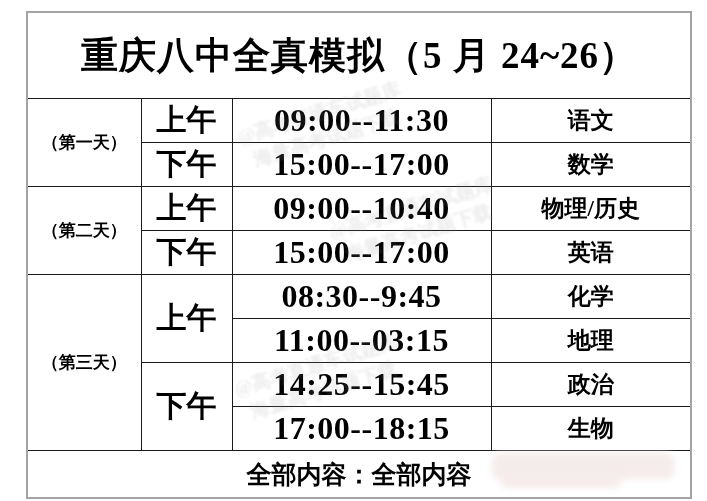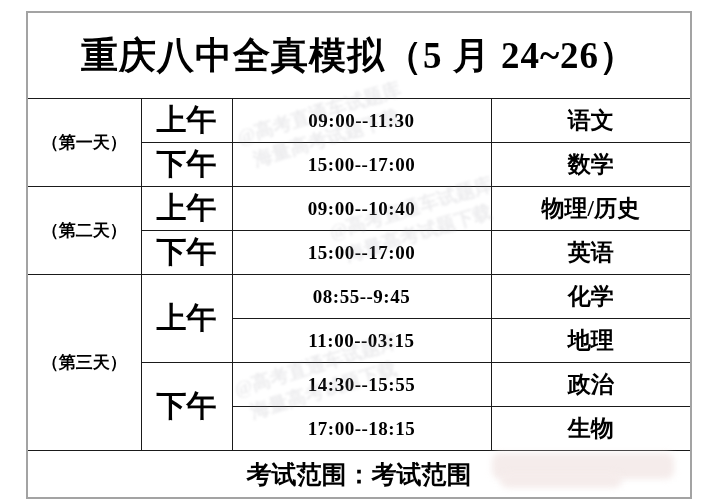--- a/index.html
+++ b/index.html
@@ -21,21 +21,21 @@
     white-space:nowrap;overflow:hidden;
   }
   table.schedule{border:2px solid #a3a3a3;}
   tr.title-row td{
     height:85px;font-size:37px;letter-spacing:1px;
   }
   tr.data-row td{height:43px;}
   tr.footer-row td{height:46px;font-size:25px;}
   td.day-cell{font-size:17px;}
   td.period-cell{font-size:30px;}
-  td.time-cell{font-size:19px;letter-spacing:.5px;margin-top:22px;}
+  td.time-cell{font-size:32px;letter-spacing:.5px;margin-top:22px;}
   td.subject-cell{font-size:23px;}
   col.c1{width:114px;} col.c2{width:91px;} col.c3{width:259px;} col.c4{width:200px;}
 
   
   .wm{
     position:absolute;z-index:5;pointer-events:none;
     transform:rotate(-17deg);transform-origin:center;
     text-align:center;line-height:1.35;
     font-size:19px;font-weight:bold;
     opacity:.18;filter:blur(1px);
@@ -92,39 +92,39 @@
     </tr>
     <tr class="data-row">
       <td class="period-cell">下午</td>
       <td class="time-cell">15:00--17:00</td>
       <td class="subject-cell">英语</td>
     </tr>
 
     <tr class="data-row">
       <td class="day-cell" rowspan="4">（第三天）</td>
       <td class="period-cell" rowspan="2">上午</td>
-      <td class="time-cell">08:55--9:45</td>
+      <td class="time-cell">08:30--9:45</td>
       <td class="subject-cell">化学</td>
     </tr>
     <tr class="data-row">
       <td class="time-cell">11:00--03:15</td>
       <td class="subject-cell">地理</td>
     </tr>
     <tr class="data-row">
       <td class="period-cell" rowspan="2">下午</td>
-      <td class="time-cell">14:30--15:55</td>
+      <td class="time-cell">14:25--15:45</td>
       <td class="subject-cell">政治</td>
     </tr>
     <tr class="data-row">
       <td class="time-cell">17:00--18:15</td>
       <td class="subject-cell">生物</td>
     </tr>
 
     <tr class="footer-row">
-      <td colspan="4">考试范围：考试范围</td>
+      <td colspan="4">全部内容：全部内容</td>
     </tr>
   </tbody>
     </table>
 
   <div class="wm wm1" style="color: rgb(154, 154, 164);">
     <span>@高考直通车试题库</span>
     <span>海量高考试题下载</span>
   </div>
   <div class="wm wm2" style="color: rgb(154, 154, 164);">
     <span>@高考直通车试题库</span>

